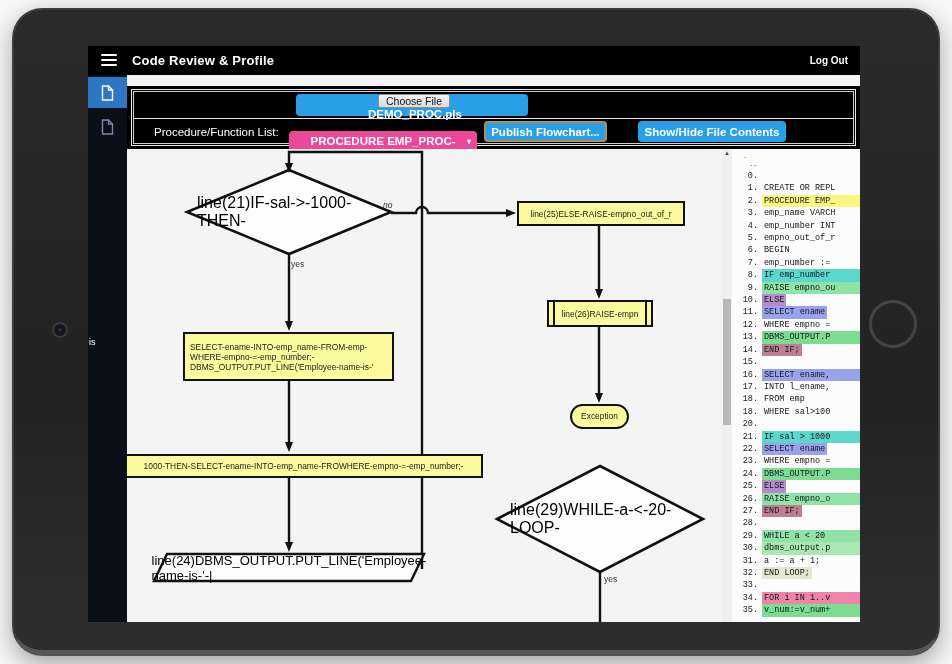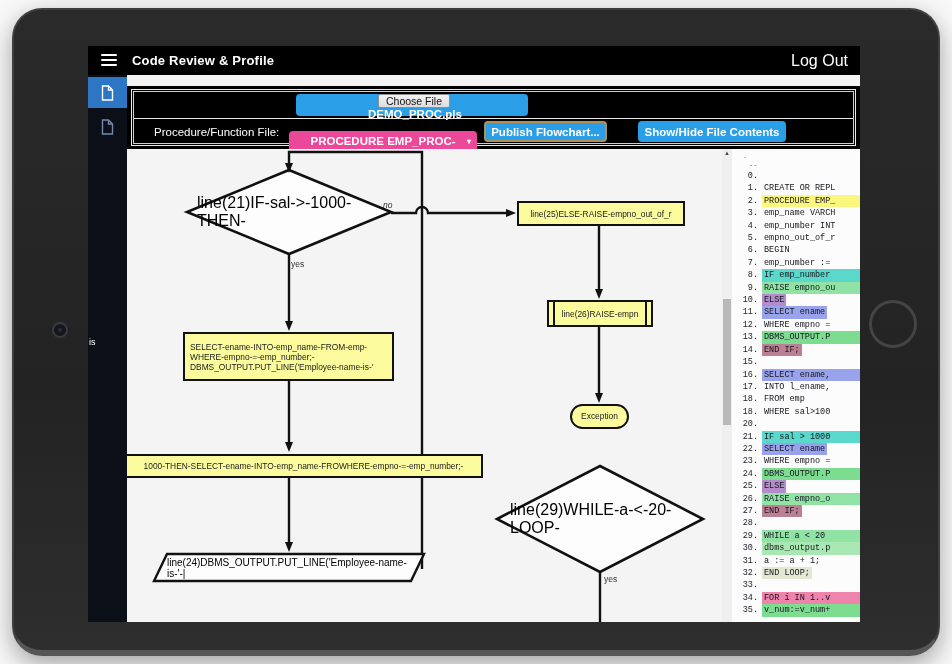--- a/index.html
+++ b/index.html
@@ -22,21 +22,21 @@
   .screen { position:absolute; left:74px; top:36px; width:772px; height:576px;
             background:#06080f; overflow:hidden; }
 
   
   .hdr { position:absolute; left:0; top:0; width:772px; height:29px; background:#000; }
   .burger { position:absolute; left:13px; top:8px; width:16px; height:12px; cursor:pointer; }
   .burger i { display:block; height:2.4px; background:#fff; margin-bottom:2.4px; border-radius:1px; }
   .title { position:absolute; left:44px; top:0; line-height:29px; color:#fff;
            font-size:13px; font-weight:bold; letter-spacing:.2px; }
   .logout { position:absolute; right:12px; top:0; line-height:29px; color:#fff;
-            font-size:16px; font-weight:normal; cursor:pointer; }
+            font-size:10px; font-weight:bold; cursor:pointer; }
 
   
   .sidebar { position:absolute; left:0; top:29px; width:39px; height:547px; background:#0a0f18; }
   .side-item { position:absolute; left:0; width:39px; height:31px; display:flex;
                align-items:center; justify-content:center; cursor:pointer; }
   .side-item.active { background:#2d76c4; }
   .clip-txt { position:absolute; left:1px; top:262px; color:#fff; font-size:9px; font-weight:normal; }
 
   
   .strip { position:absolute; left:39px; top:29px; width:733px; height:11px; background:#f4f4f4; }
@@ -148,21 +148,21 @@
     <div class="tbar">
       <div class="tb-box">
         <div class="tb-inner">
           <div class="tb-row tb-row1">
             <div class="filewrap">
               <button class="choosebtn">Choose File</button>
               <span class="filename">DEMO_PROC.pls</span>
             </div>
           </div>
           <div class="tb-row tb-row2">
-            <div class="tb-label" style="left:20px;">Procedure/Function File:</div>
+            <div class="tb-label" style="left:20px;">Procedure/Function List:</div>
             <div class="selectbox">
               <span>PROCEDURE EMP_PROC-</span>
               <span class="caret">▾</span>
             </div>
             <button class="bluebtn togbtn">Show/Hide File Contents</button>
             <button class="bluebtn pubbtn">Publish Flowchart...</button>
           </div>
         </div>
       </div>
     </div>
@@ -227,21 +227,21 @@
           <div>WHERE-empno-=-emp_number;-</div>
           <div>DBMS_OUTPUT.PUT_LINE('Employee-name-is-'</div>
         </div>
       </div>
 
       <div class="node ybox" style="left:-3px; top:305px; width:359px; height:24px;">
         <span>1000-THEN-SELECT-ename-INTO-emp_name-FROWHERE-empno-=-emp_number;-</span>
         </div>
 
       <div class="dlabel" style="left:40px; top:406px; width:244px; height:25px;">
-        <span style="font-size:10px;">line(24)DBMS_OUTPUT.PUT_LINE('Employee-name-is-'-|</span>
+        <span style="font-size:13px;">line(24)DBMS_OUTPUT.PUT_LINE('Employee-name-is-'-|</span>
         </div>
     </div>
 
     <div class="vscroll">
       <div class="up">▲</div>
       <div class="vthumb"></div>
     </div>
 
     <div class="code">
       <div class="frag frag1">.</div>

